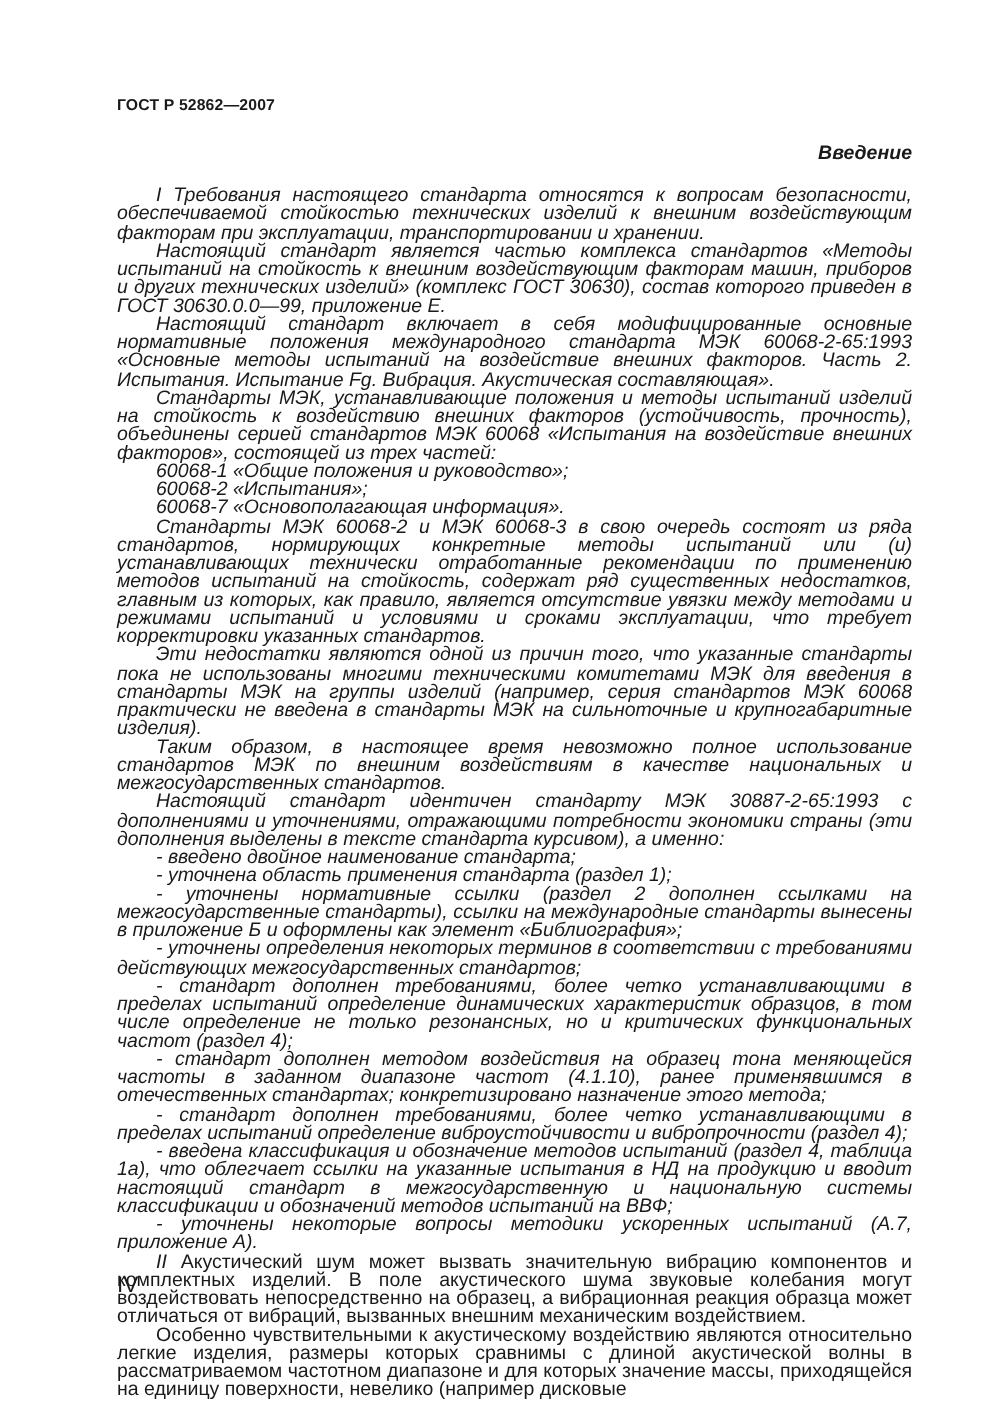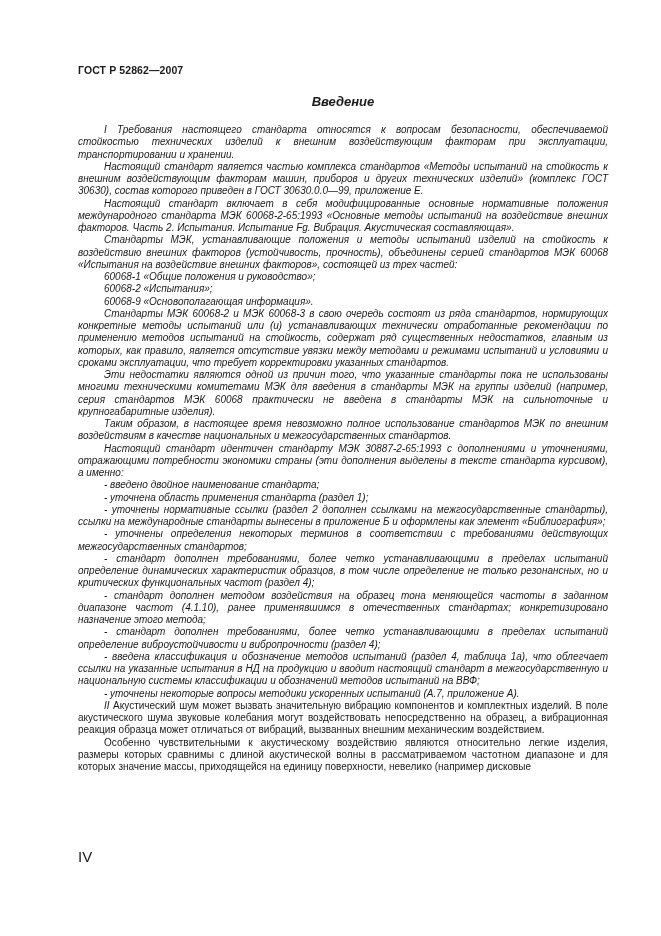--- a/index.html
+++ b/index.html
@@ -6,26 +6,26 @@
   body { width: 661px; height: 936px; position: relative; overflow: hidden; }
   .page {
     position: absolute; left: 78px; top: 0; width: 530px; height: 936px;
     font-family: "Liberation Sans", sans-serif; color: #1a1a1a;
   }
   .doc-code {
     position: absolute; top: 64px; left: 0;
     font-size: 10.5px; font-weight: bold; letter-spacing: 0.1px;
   }
   .title {
-    position: absolute; top: 94px; left: 0; width: 530px; text-align: center;
+    position: absolute; top: 94px; left: 0; width: 530px; text-align: right;
     font-size: 13px; font-weight: bold; font-style: italic;
   }
   .body {
     position: absolute; top: 124px; left: 0; width: 530px;
-    font-size: 10px; line-height: 12.25px; text-align: justify;
+    font-size: 13px; line-height: 12.25px; text-align: justify;
   }
   .body p { margin: 0; text-indent: 26px; }
   .body p.it { font-style: italic; }
   .body p.roman { font-style: normal; }
   .body p.dash { text-indent: 26px; }
   .page-num {
     position: absolute; top: 848px; left: 0; font-size: 15px;
   }
 </style>
 </head>
@@ -35,21 +35,21 @@
   <div class="doc-code">ГОСТ Р 52862—2007</div>
   <div class="title">Введение</div>
 
   <div class="body">
     <p class="it">I  Требования настоящего стандарта относятся к вопросам безопасности, обеспечиваемой стойкостью технических изделий к внешним воздействующим факторам при эксплуатации, транспортировании и хранении.</p>
     <p class="it">Настоящий стандарт является частью комплекса стандартов «Методы испытаний на стойкость к внешним воздействующим факторам машин, приборов и других технических изделий» (комплекс ГОСТ 30630), состав которого приведен в ГОСТ 30630.0.0—99, приложение Е.</p>
     <p class="it">Настоящий стандарт включает в себя модифицированные основные нормативные положения международного стандарта МЭК 60068-2-65:1993 «Основные методы испытаний на воздействие внешних факторов. Часть 2. Испытания. Испытание Fg. Вибрация. Акустическая составляющая».</p>
     <p class="it">Стандарты МЭК, устанавливающие положения и методы испытаний изделий на стойкость к воздействию внешних факторов (устойчивость, прочность), объединены серией стандартов МЭК 60068 «Испытания на воздействие внешних факторов», состоящей из трех частей:</p>
     <p class="it">60068-1 «Общие положения и руководство»;</p>
     <p class="it">60068-2 «Испытания»;</p>
-    <p class="it">60068-9 «Основополагающая информация».</p>
+    <p class="it">60068-7 «Основополагающая информация».</p>
     <p class="it">Стандарты МЭК 60068-2 и МЭК 60068-3 в свою очередь состоят из ряда стандартов, нормирующих конкретные методы испытаний или (и) устанавливающих технически отработанные рекомендации по применению методов испытаний на стойкость, содержат ряд существенных недостатков, главным из которых, как правило, является отсутствие увязки между методами и режимами испытаний и условиями и сроками эксплуатации, что требует корректировки указанных стандартов.</p>
     <p class="it">Эти недостатки являются одной из причин того, что указанные стандарты пока не использованы многими техническими комитетами МЭК для введения в стандарты МЭК на группы изделий (например, серия стандартов МЭК 60068 практически не введена в стандарты МЭК на сильноточные и крупногабаритные изделия).</p>
     <p class="it">Таким образом, в настоящее время невозможно полное использование стандартов МЭК по внешним воздействиям в качестве национальных и межгосударственных стандартов.</p>
     <p class="it">Настоящий стандарт идентичен стандарту МЭК 30887-2-65:1993 с дополнениями и уточнениями, отражающими потребности экономики страны (эти дополнения выделены в тексте стандарта курсивом), а именно:</p>
     <p class="it dash">-  введено двойное наименование стандарта;</p>
     <p class="it dash">-  уточнена область применения стандарта (раздел 1);</p>
     <p class="it dash">-  уточнены нормативные ссылки (раздел 2 дополнен ссылками на межгосударственные стандарты), ссылки на международные стандарты вынесены в приложение Б и оформлены как элемент «Библиография»;</p>
     <p class="it dash">-  уточнены определения некоторых терминов в соответствии с требованиями действующих межгосударственных стандартов;</p>
     <p class="it dash">-  стандарт дополнен требованиями, более четко устанавливающими в пределах испытаний определение динамических характеристик образцов, в том числе определение не только резонансных, но и критических функциональных частот (раздел 4);</p>
     <p class="it dash">-  стандарт дополнен методом воздействия на образец тона меняющейся частоты в заданном диапазоне частот (4.1.10), ранее применявшимся в отечественных стандартах; конкретизировано назначение этого метода;</p>

